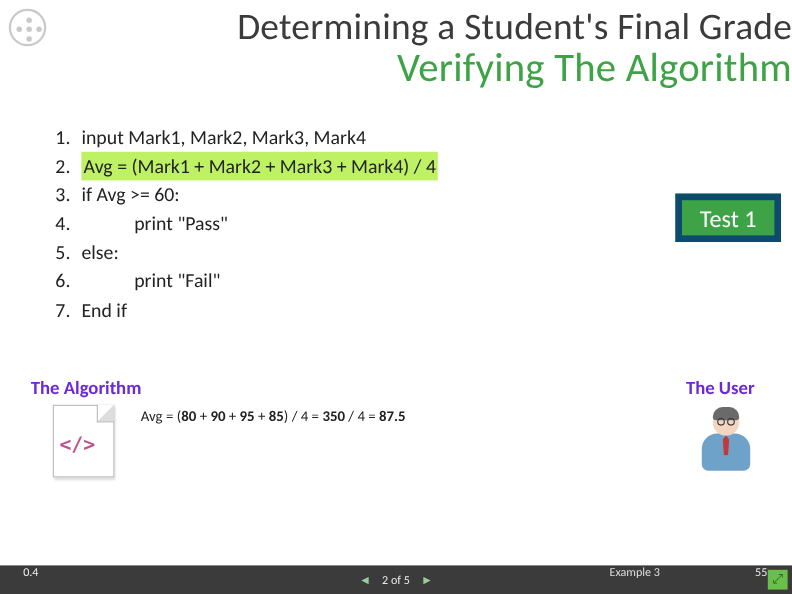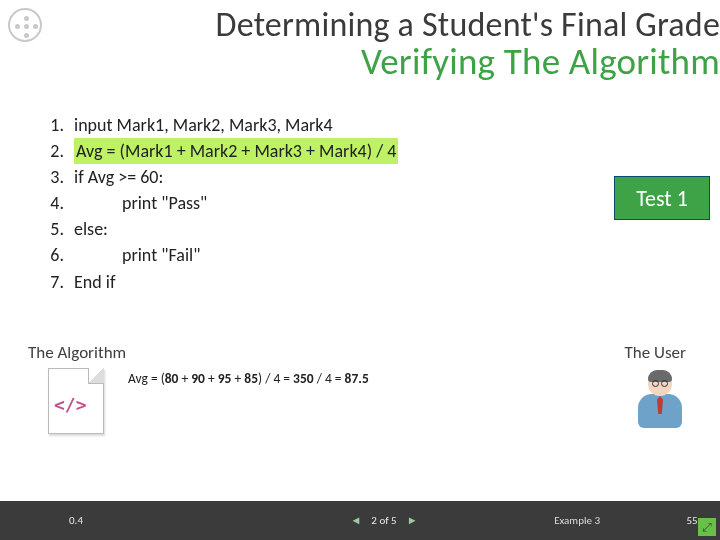--- a/index.html
+++ b/index.html
@@ -27,24 +27,24 @@
   .algo-list { position: absolute; top: 112px; left: 40px; }
   .algo-row { display: flex; font-size: 18px; color: #222; line-height: 1.45; font-family: Calibri, Arial, sans-serif; }
   .algo-num { width: 34px; text-align: right; padding-right: 10px; }
   .algo-body {}
   .indent { padding-left: 48px; display: inline-block; }
   .hl { background: #bef264; padding: 0 2px; }
 
   .badge {
     position: absolute; top: 176px; right: 10px; width: 96px; height: 44px;
     background: #3da346; color: #fff; font-size: 22px; display: flex;
-    align-items: center; justify-content: center; border: 1px solid #0c4a6e;
+    align-items: center; justify-content: center; border: 6px solid #0c4a6e;
   }
 
-  .section-label { position: absolute; font-weight: 400; font-size: 17px; color: #404040; }
+  .section-label { position: absolute; font-weight: 700; font-size: 17px; color: #6d28d9; }
   .lbl-algo { top: 342px; left: 28px; }
   .lbl-user { top: 342px; right: 34px; }
 
   .code-icon {
     position: absolute; top: 368px; left: 48px; width: 56px; height: 66px;
   }
   .sheet { position: absolute; inset: 0; background: #fff; border: 1px solid #bbb; box-shadow: 1px 2px 2px rgba(0,0,0,0.15); }
   .sheet-fold { position: absolute; top: 0; right: 0; width: 16px; height: 16px; background: linear-gradient(135deg, #fff 48%, #ddd 50%); border-left: 1px solid #bbb; border-bottom: 1px solid #bbb; }
   .code-tag { position: absolute; top: 26px; left: 6px; font-size: 18px; font-weight: 700; color: #c0508c; font-family: monospace; }
 
@@ -56,22 +56,22 @@
   .user-icon { position: absolute; top: 370px; right: 34px; width: 52px; height: 68px; }
   .u-head { position: absolute; top: 2px; left: 14px; width: 24px; height: 24px; background: #f2d6c2; border-radius: 50%; }
   .u-hair { position: absolute; top: 0; left: 14px; width: 24px; height: 12px; background: #6a6a6a; border-radius: 12px 12px 4px 4px; }
   .u-specs { position: absolute; top: 10px; left: 18px; width: 16px; height: 5px; }
   .u-specs::before, .u-specs::after { content: ""; position: absolute; width: 5px; height: 5px; border: 1px solid #333; border-radius: 50%; top: 0; }
   .u-specs::before { left: 0; } .u-specs::after { right: 0; }
   .u-body { position: absolute; top: 24px; left: 4px; width: 44px; height: 34px; background: #6fa2c9; border-radius: 14px 14px 6px 6px; }
   .u-tie { position: absolute; top: 26px; left: 23px; width: 6px; height: 18px; background: #c03a3a; clip-path: polygon(50% 0, 100% 20%, 80% 100%, 20% 100%, 0 20%); }
 
   .footer {
-    position: absolute; left: 0; right: 0; bottom: 0; height: 39px;
-    background: #3b3b3b; color: #e9e9e9; font-size: 11px; display: flex; align-items: center; padding-left: 48px;
+    position: absolute; left: 0; right: 0; bottom: 0; height: 26px;
+    background: #3b3b3b; color: #e9e9e9; font-size: 11px; display: flex; 
   }
   .footer-left { width: 56px; text-align: center; }
   .footer-center { flex: 1; display: flex; align-items: center; justify-content: center; gap: 10px; }
   .navbtn { color: #9acb9f; font-size: 11px; cursor: pointer; }
   .footer-example { position: absolute; right: 120px; color: #ddd; }
   .footer-right { width: 56px; text-align: center; }
   .green-sq {
     position: absolute; right: 4px; bottom: 4px; width: 18px; height: 18px;
     background: #6abf4b; display: flex; align-items: center; justify-content: center;
     color: #2a5a20; font-size: 12px;

